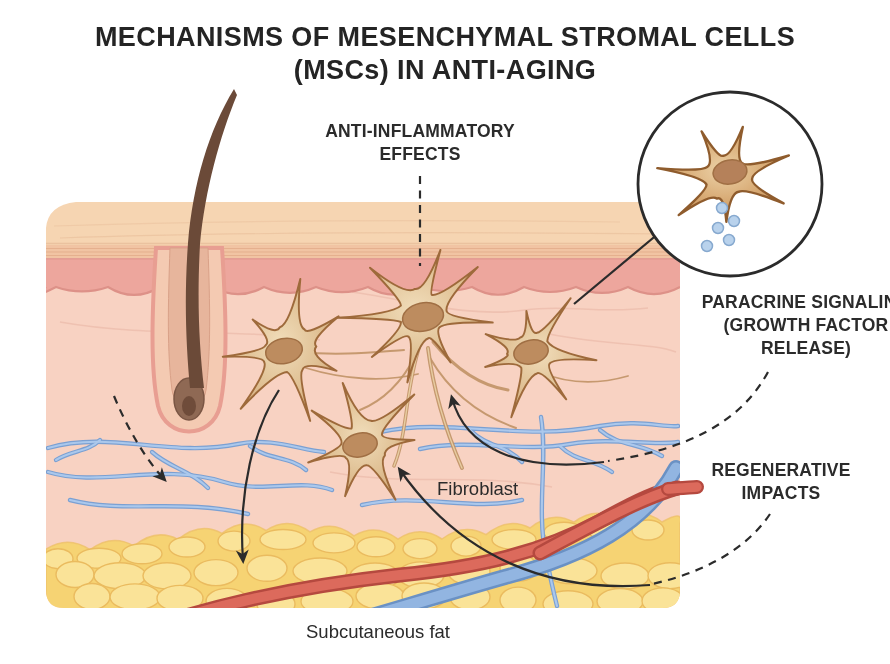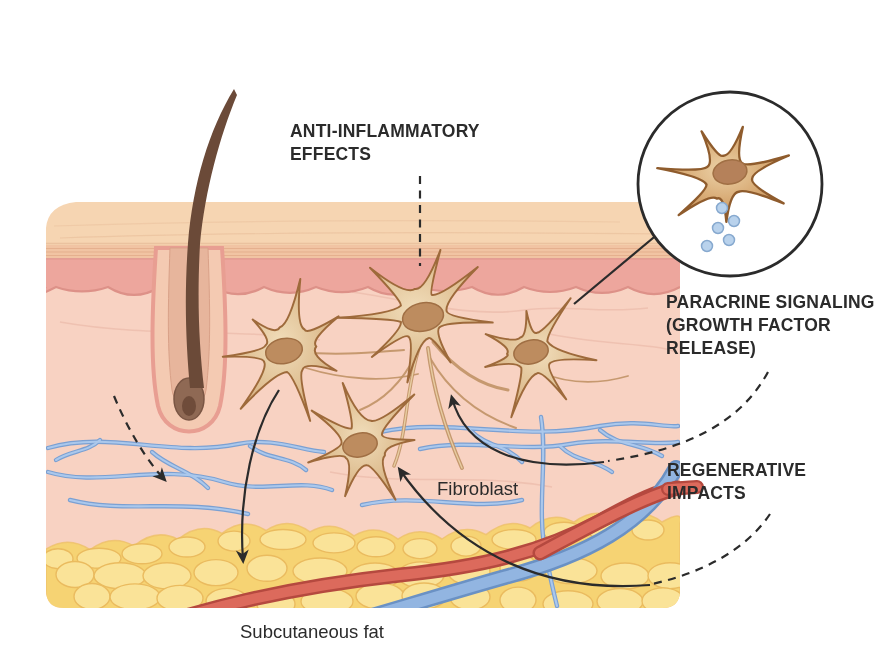--- a/index.html
+++ b/index.html
@@ -1,21 +1,21 @@
 <!DOCTYPE html>
 <html style="--background: #ffffff; --title_text: #242424; --text: #2b2b2b; --ink: #2b2b2b; --topface: #f6d5b2; --topface_line: #e9c09c; --stratum: #f1c4a3; --stratum_line: #e3ae8c; --epidermis: #eda69d; --epidermis_rim: #dd9188; --dermis: #f8d2c2; --dermis_line: #eab9a8; --fat: #f6d373; --fat_rim: #eec06a; --fat_lobule: #fae398; --fat_lobule_stroke: #eabb5f; --vessel_dark: #7ba0d2; --vessel_light: #abc8ec; --vein: #92b5e1; --vein_outline: #6a91c4; --artery: #dc6a5c; --artery_outline: #b5493f; --hair: #6b4a38; --follicle_fill: #f4cab2; --follicle_rim: #e89e92; --follicle_inner: #e7b59c; --follicle_inner_stroke: #d9a188; --bulb: #8f6954; --bulb_stroke: #7a5644; --bulb_nucleus: #6f4c3a; --cell_stroke: #9e6a3b; --cell_fill_light: #f1ddba; --cell_fill_mid: #e0c195; --cell_fill_dark: #d1a674; --cell_nucleus: #bd8c5f; --cell_nucleus_stroke: #a06f44; --cell_root: #c09266; --cell_root_light: #e8cda2; --inset_cell_stroke: #8f5c2d; --inset_cell_light: #ecd2a8; --inset_cell_mid: #d9ad78; --inset_cell_dark: #c28a52; --inset_nucleus: #b5815a; --dot_fill: #b9d2ec; --dot_stroke: #87a9cf; --circle_bg: #ffffff;"><head>
 <meta charset="utf-8">
 <style>
   html,body{margin:0;padding:0;background:#fff;}
   .stage{position:relative;width:890px;height:664px;background:var(--background,#fff);overflow:hidden;
          font-family:"Liberation Sans",sans-serif;}
   .title{position:absolute;left:0;top:21px;width:890px;text-align:center;font-size:27px;font-weight:700;
          letter-spacing:.4px;line-height:1.22;color:var(--title_text);white-space:pre-line;}
   .lbl{position:absolute;font-size:17.5px;font-weight:600;line-height:1.3;letter-spacing:.2px;
-       color:var(--text);white-space:pre-line;}
+       color:var(--text);text-align:center;white-space:pre-line;}
   .lbl-plain{position:absolute;font-size:18.5px;font-weight:400;color:var(--text);white-space:nowrap;}
   svg{position:absolute;left:0;top:0;}
 </style>
 </head>
 <body>
 
 <div class="stage">
 
   <svg id="art" width="890" height="664" viewBox="0 0 890 664">
     <defs id="defs">
@@ -174,28 +174,30 @@
         <path d="M752.2,178.9 Q749.5,184.8 783.6,203.4 Q745.8,188.4 738.6,191.8 Q730.0,193.4 726.4,221.8 Q724.0,195.3 716.8,198.6 Q710.9,193.4 678.7,215.1 Q708.0,189.5 706.4,184.3 Q702.1,176.6 657.3,168.1 Q702.4,171.7 707.4,166.8 Q714.6,161.7 701.6,131.4 Q718.9,158.6 723.0,155.6 Q730.3,157.3 742.8,126.9 Q735.6,159.5 742.4,163.5 Q748.3,167.4 788.9,155.5 Q751.0,171.6 752.2,178.9 Z" fill="url(#cellGrad2)" stroke="#8f5c2d" stroke-width="2.4" stroke-linejoin="round"></path>
         <ellipse cx="730" cy="172" rx="17" ry="12" fill="#b5815a" stroke="#a06f44" stroke-width="1.5" transform="rotate(-10 730 172)"></ellipse>
         <circle cx="722" cy="208" r="5.5" fill="#b9d2ec" stroke="#87a9cf" stroke-width="1.5"></circle>
         <circle cx="734" cy="221" r="5.5" fill="#b9d2ec" stroke="#87a9cf" stroke-width="1.5"></circle>
         <circle cx="718" cy="228" r="5.5" fill="#b9d2ec" stroke="#87a9cf" stroke-width="1.5"></circle>
         <circle cx="729" cy="240" r="5.5" fill="#b9d2ec" stroke="#87a9cf" stroke-width="1.5"></circle>
         <circle cx="707" cy="246" r="5.5" fill="#b9d2ec" stroke="#87a9cf" stroke-width="1.5"></circle>
       </g>
   </svg>
 
+  <div class="title">MECHANISMS OF MESENCHYMAL STROMAL CELLS
+(MSCs) IN ANTI-AGING</div>
 
   <div class="lbl" style="left:290px;top:120px;width:260px;">ANTI-INFLAMMATORY
 EFFECTS</div>
 
   <div class="lbl" style="left:666px;top:291px;width:280px;">PARACRINE SIGNALING
 (GROWTH FACTOR
 RELEASE)</div>
 
 
   <div class="lbl" style="left:667px;top:459px;width:228px;">REGENERATIVE
 IMPACTS</div>
 
   <div class="lbl-plain" style="left:437px;top:478px;">Fibroblast</div>
 
-  <div class="lbl-plain" style="left:240px;top:621px;width:210px;text-align:left;">Subcutaneous fat</div>
+  <div class="lbl-plain" style="left:240px;top:621px;width:210px;text-align:right;">Subcutaneous fat</div>
 </div>
 
 </body></html>

